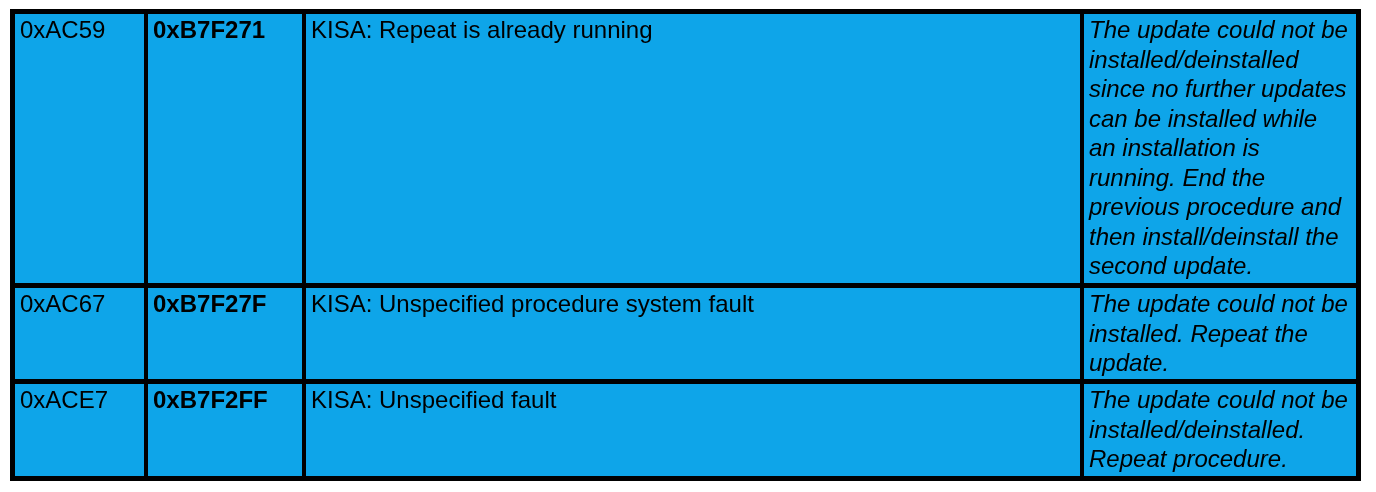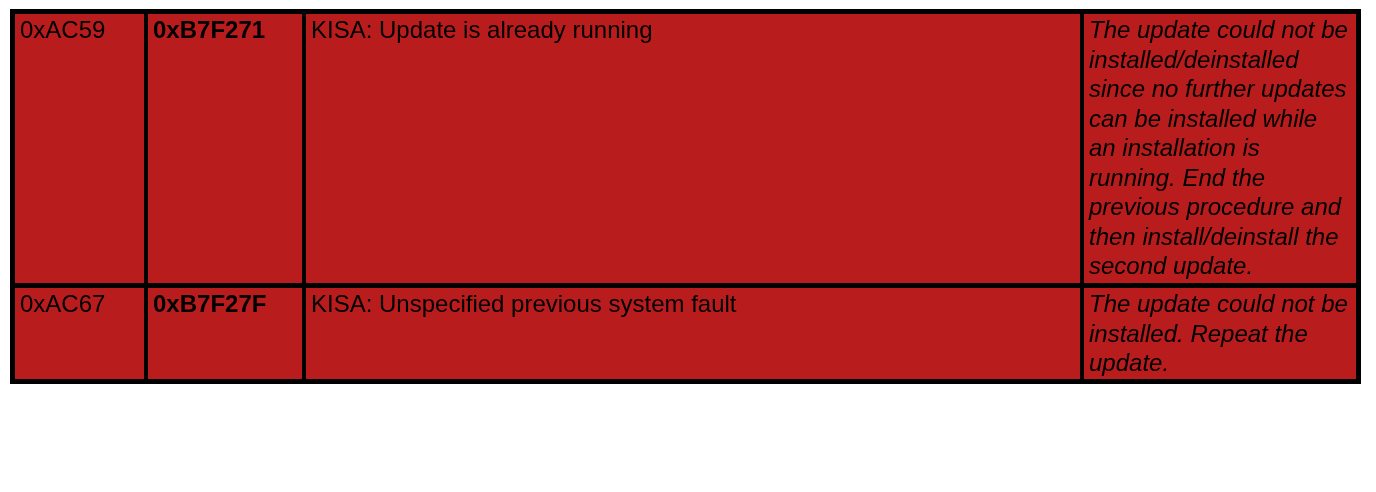--- a/index.html
+++ b/index.html
@@ -19,21 +19,21 @@
     color: #000000;
   }
   table.error-table {
     position: absolute;
     left: 10px;
     top: 9px;
     width: 1351px;
     border-collapse: collapse;
     table-layout: fixed;
     border: 5px solid #000000;
-    background: #b91c1c;
+    background: #0ea5e9;
   }
   table.error-table td {
     border: 4px solid #000000;
     vertical-align: top;
     padding: 1px 4px 0 5px;
     font-size: 24px;
     line-height: 29.5px;
     color: #000000;
     overflow: hidden;
   }
@@ -51,34 +51,42 @@
 </style>
 </head>
 <body>
 
 <div class="page">
   <table class="error-table">
     <tbody>
       <tr class="row-1">
         <td class="col-code1">0xAC59</td>
         <td class="col-code2">0xB7F271</td>
-        <td class="col-message">KISA: Update is already running</td>
+        <td class="col-message">KISA: Repeat is already running</td>
         <td class="col-remedy multiline">The update could not be
 installed/deinstalled
 since no further updates
 can be installed while
 an installation is
 running. End the
 previous procedure and
 then install/deinstall the
 second update.</td>
       </tr>
       <tr class="row-2">
         <td class="col-code1">0xAC67</td>
         <td class="col-code2">0xB7F27F</td>
-        <td class="col-message">KISA: Unspecified previous system fault</td>
+        <td class="col-message">KISA: Unspecified procedure system fault</td>
         <td class="col-remedy multiline">The update could not be
 installed. Repeat the
 update.</td>
+      </tr>
+      <tr class="row-3">
+        <td class="col-code1">0xACE7</td>
+        <td class="col-code2">0xB7F2FF</td>
+        <td class="col-message">KISA: Unspecified fault</td>
+        <td class="col-remedy multiline">The update could not be
+installed/deinstalled.
+Repeat procedure.</td>
       </tr>
     </tbody>
   </table>
 </div>
 
 </body></html>

